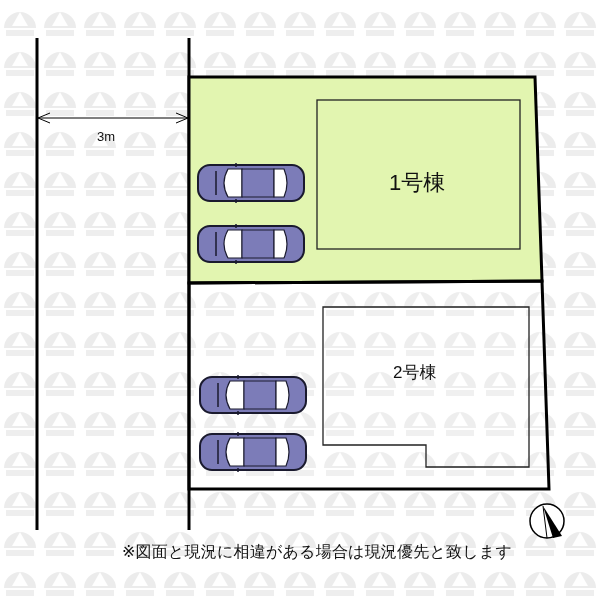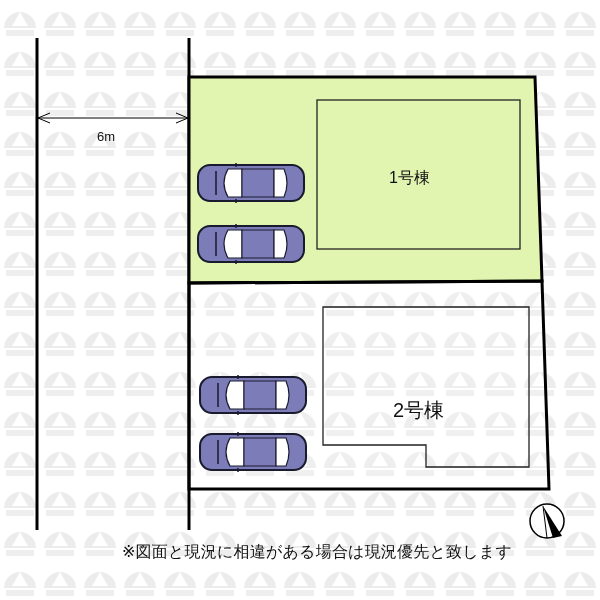--- a/index.html
+++ b/index.html
@@ -4,22 +4,22 @@
 <style>
   html, body { margin: 0; padding: 0; }
   body {
     width: 600px; height: 600px; position: relative; overflow: hidden;
     background: #ffffff;
     font-family: "Liberation Sans", "DejaVu Sans", sans-serif;
   }
   #canvas { position: absolute; left: 0; top: 0; width: 600px; height: 600px; }
   .label { position: absolute; color: #111; white-space: nowrap; }
   #road-width-label { left: 97px; top: 129px; font-size: 13px; }
-  #building1-label { left: 389px; top: 168px; font-size: 16px; }
-  #building2-label { left: 393px; top: 361px; font-size: 20px; margin-top: 36px; }
+  #building1-label { left: 389px; top: 168px; font-size: 22px; }
+  #building2-label { left: 393px; top: 361px; font-size: 17px; }
   #disclaimer { left: 122px; top: 542px; font-size: 16px; letter-spacing: 0.2px; }
 </style>
 </head>
 <body>
 
 <svg id="canvas" viewBox="0 0 600 600" xmlns="http://www.w3.org/2000/svg">
   <defs>
     <pattern id="wm" x="0" y="0" width="40" height="40" patternUnits="userSpaceOnUse">
       <path d="M4 28 A16 16 0 0 1 36 28 Z" fill="#ececec"></path>
       <path d="M12 26 L20 12 L28 26 Z" fill="#ffffff"></path>
@@ -60,16 +60,16 @@
   <use href="#car" x="200" y="375"></use>
   <use href="#car" x="200" y="432"></use>
 
   <g>
     <circle cx="547" cy="521" r="17" fill="#fff" stroke="#000" stroke-width="1.5"></circle>
     <polygon points="543,506 562,536 553,538" fill="#000"></polygon>
     <line x1="543" y1="506" x2="547" y2="538" stroke="#000" stroke-width="1"></line>
   </g>
 </svg>
 
-<div id="road-width-label" class="label">6m</div>
+<div id="road-width-label" class="label">3m</div>
 <div id="building1-label" class="label">1号棟</div>
 <div id="building2-label" class="label">2号棟</div>
 <div id="disclaimer" class="label">※図面と現況に相違がある場合は現況優先と致します</div>
 
 </body></html>

